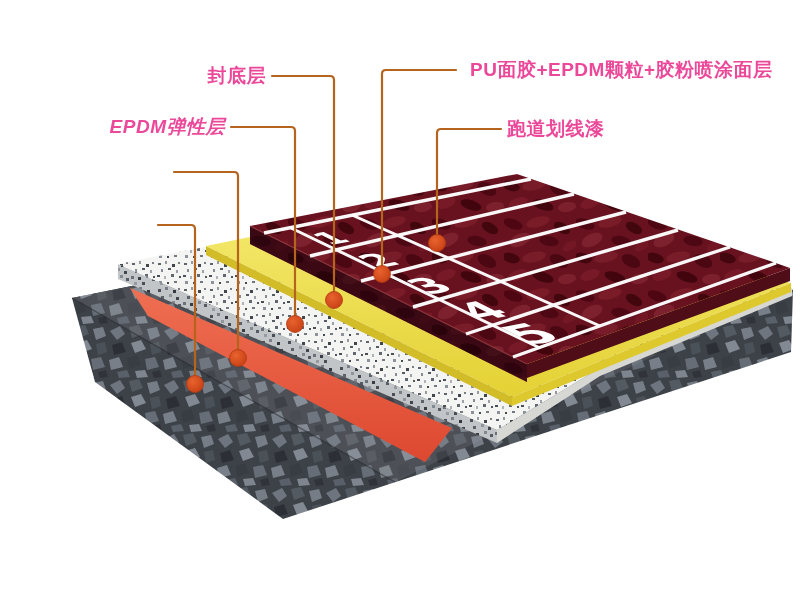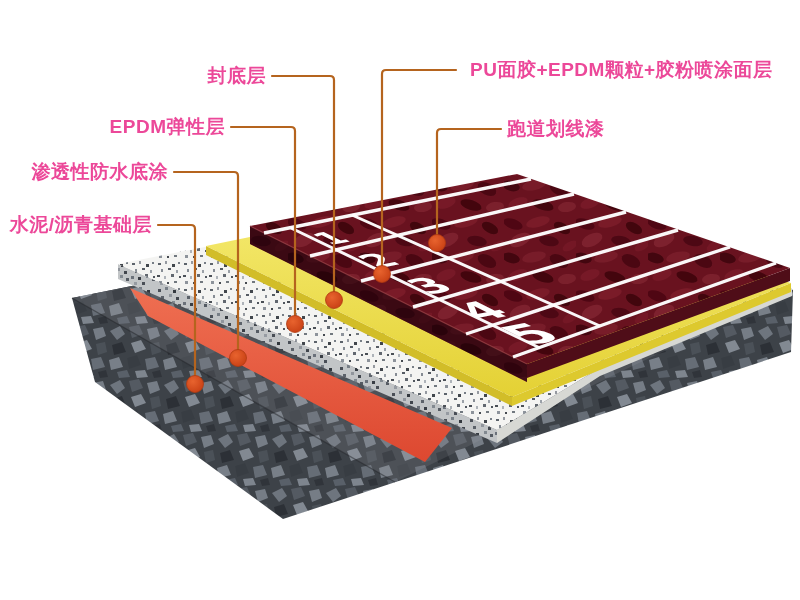--- a/index.html
+++ b/index.html
@@ -6,21 +6,21 @@
   .page{
     position:relative;width:800px;height:600px;background:#ffffff;overflow:hidden;
     font-family:"Liberation Sans","DejaVu Sans",sans-serif;
   }
   .diagram-svg{position:absolute;left:0;top:0;}
   .layer-label{
     position:absolute;font-size:19px;font-weight:700;color:#ec4899;
     white-space:nowrap;line-height:26px;letter-spacing:0.5px;
   }
   .label-seal{top:63px;right:534px;}
-  .label-elastic{top:114px;right:575px;}
+  .label-elastic{top:114px;right:575px;font-style:italic;}
   .label-waterproof{top:159px;right:632px;}
   .label-base{top:212px;right:648px;}
   .label-surface{top:57px;left:462px;margin-left:8px;}
   .label-linepaint{top:116px;left:507px;}
   .lane-num{font-family:"DejaVu Sans","Liberation Sans",sans-serif;font-weight:700;fill:#ffffff;}
 </style>
 </head>
 <body>
 
 <div class="page">
@@ -167,16 +167,14 @@
     <circle cx="195" cy="384" r="8.5" fill="url(#dotg)"></circle>
     <circle cx="382" cy="274" r="8.5" fill="url(#dotg)"></circle>
     <circle cx="437" cy="243" r="8.5" fill="url(#dotg)"></circle>
   </g>
 </svg>
 
   <div class="layer-label label-seal">封底层</div>
   <div class="layer-label label-surface">PU面胶+EPDM颗粒+胶粉喷涂面层</div>
   <div class="layer-label label-elastic">EPDM弹性层</div>
   <div class="layer-label label-linepaint">跑道划线漆</div>
-  <div class="layer-label label-waterproof">渗透性防水底涂</div>
-  <div class="layer-label label-base">水泥/沥青基础层</div>
 
 </div>
 
 </body></html>

